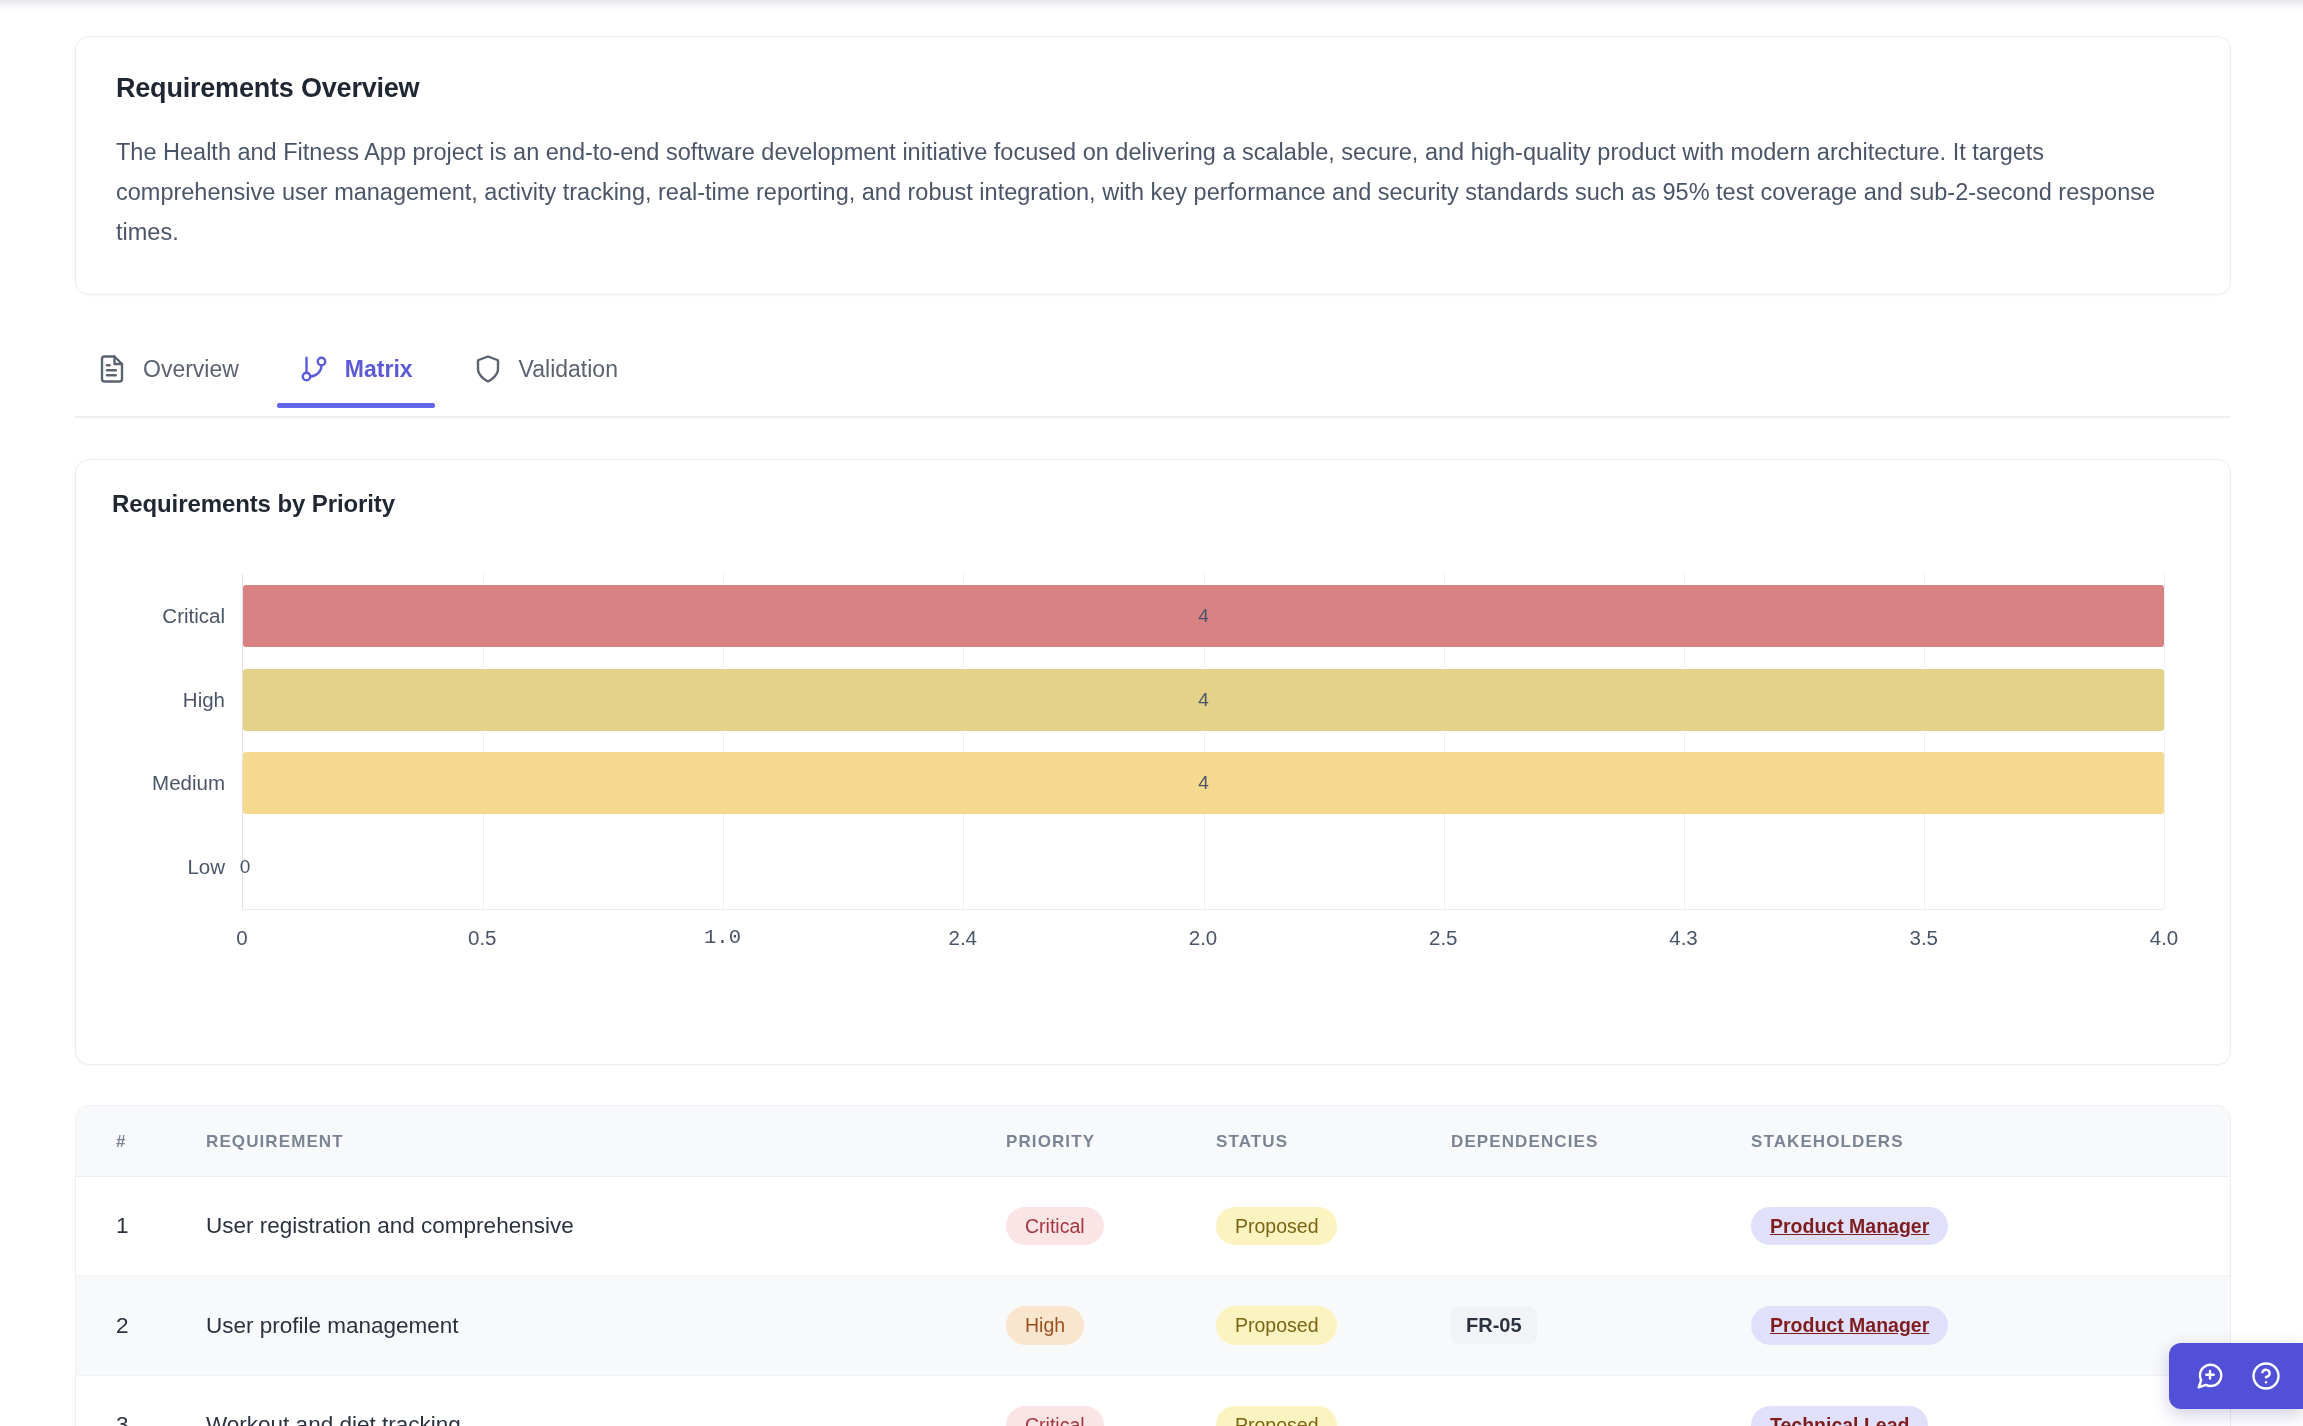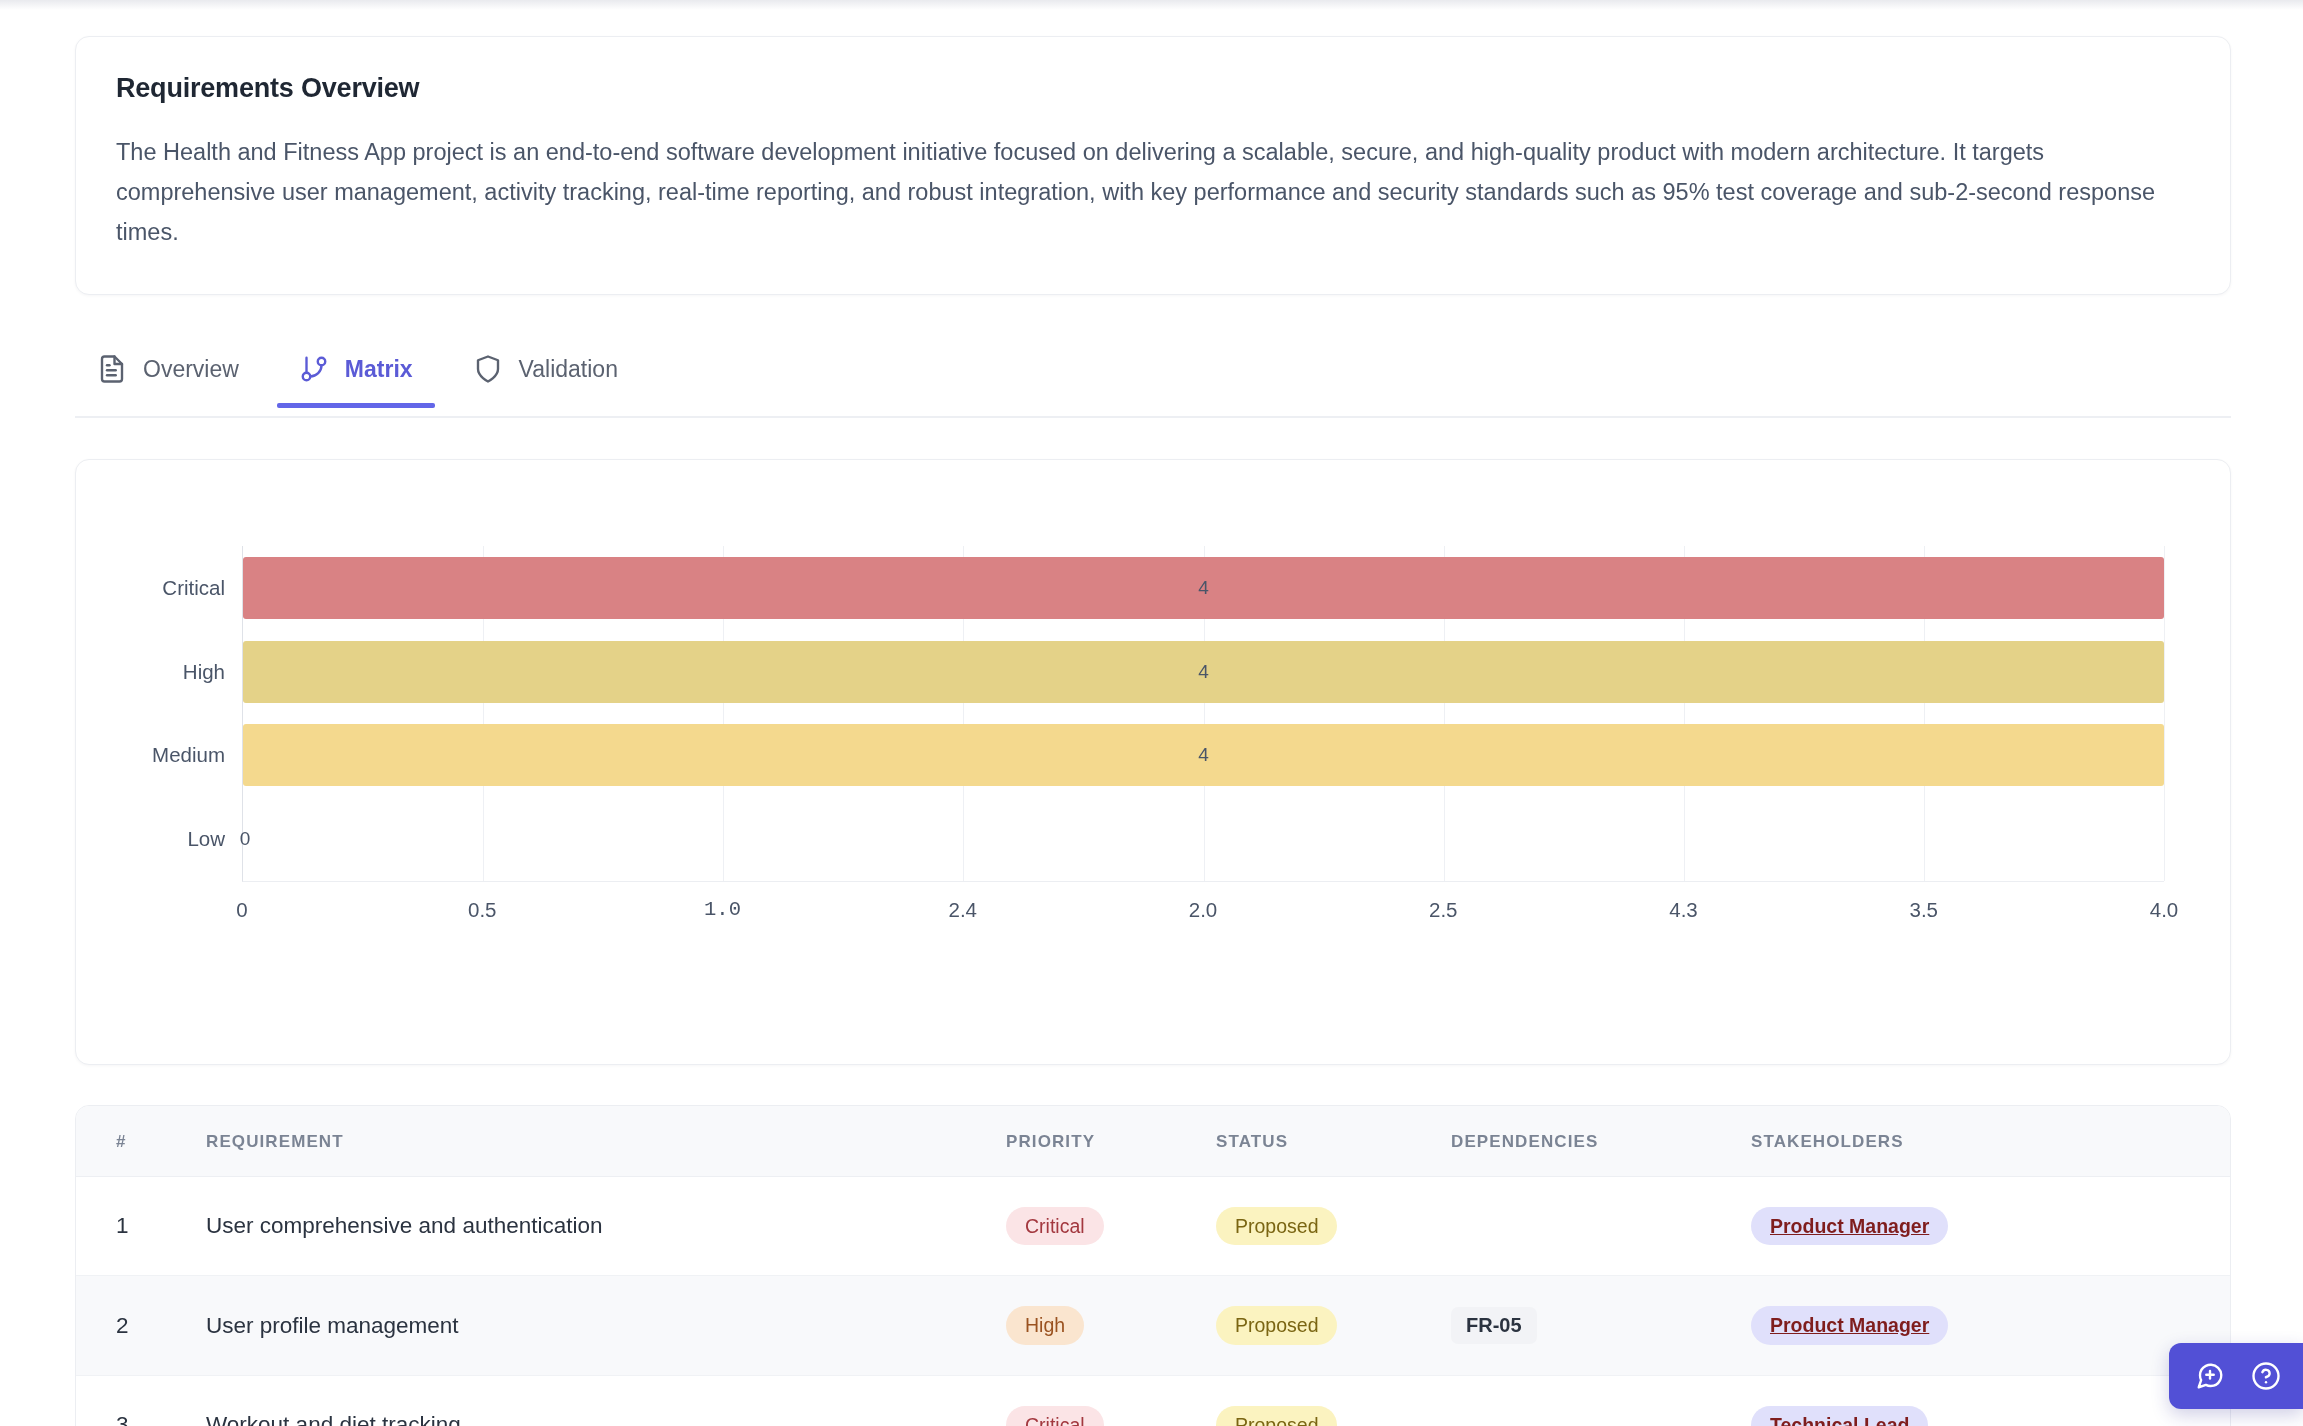--- a/index.html
+++ b/index.html
@@ -332,20 +332,21 @@
         <svg width="30" height="30" viewBox="0 0 24 24" fill="none" stroke="currentColor" stroke-width="1.9" stroke-linecap="round" stroke-linejoin="round">
           <path d="M12 22s8-4 8-10V5l-8-3-8 3v7c0 6 8 10 8 10z"></path>
         </svg>
       </span>
       <span class="tab-label">Validation</span>
     </div>
 
   </nav>
 
   <section class="card chart-card">
+    <h2 class="chart-title">Requirements by Priority</h2>
 
     <div class="chart-area">
       <div class="plot">
         <div class="gridlines">
             <div class="gridline" style="left: 12.5%;"></div>
             <div class="gridline" style="left: 25%;"></div>
             <div class="gridline" style="left: 37.5%;"></div>
             <div class="gridline" style="left: 50%;"></div>
             <div class="gridline" style="left: 62.5%;"></div>
             <div class="gridline" style="left: 75%;"></div>
@@ -401,21 +402,21 @@
           <th class="col-req">REQUIREMENT</th>
           <th class="col-pri">PRIORITY</th>
           <th class="col-status">STATUS</th>
           <th class="col-dep">DEPENDENCIES</th>
           <th class="col-stake">STAKEHOLDERS</th>
         </tr>
       </thead>
       <tbody id="table-body">
           <tr>
             <td class="col-num">1</td>
-            <td class="col-req">User comprehensive and authentication</td>
+            <td class="col-req">User registration and comprehensive</td>
             <td class="col-pri"><span class="badge badge-critical">Critical</span></td>
             <td class="col-status"><span class="badge badge-proposed">Proposed</span></td>
             <td class="col-dep"></td>
             <td class="col-stake"><span class="badge badge-stake">Product Manager</span></td>
           </tr>
           <tr>
             <td class="col-num">2</td>
             <td class="col-req">User profile management</td>
             <td class="col-pri"><span class="badge badge-high">High</span></td>
             <td class="col-status"><span class="badge badge-proposed">Proposed</span></td>

